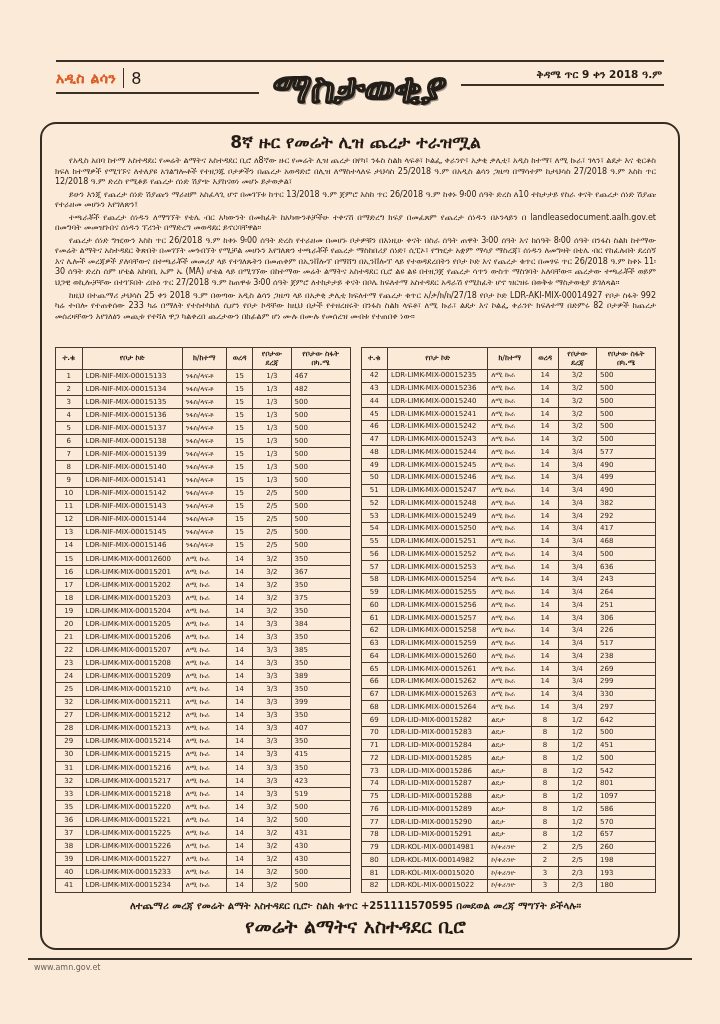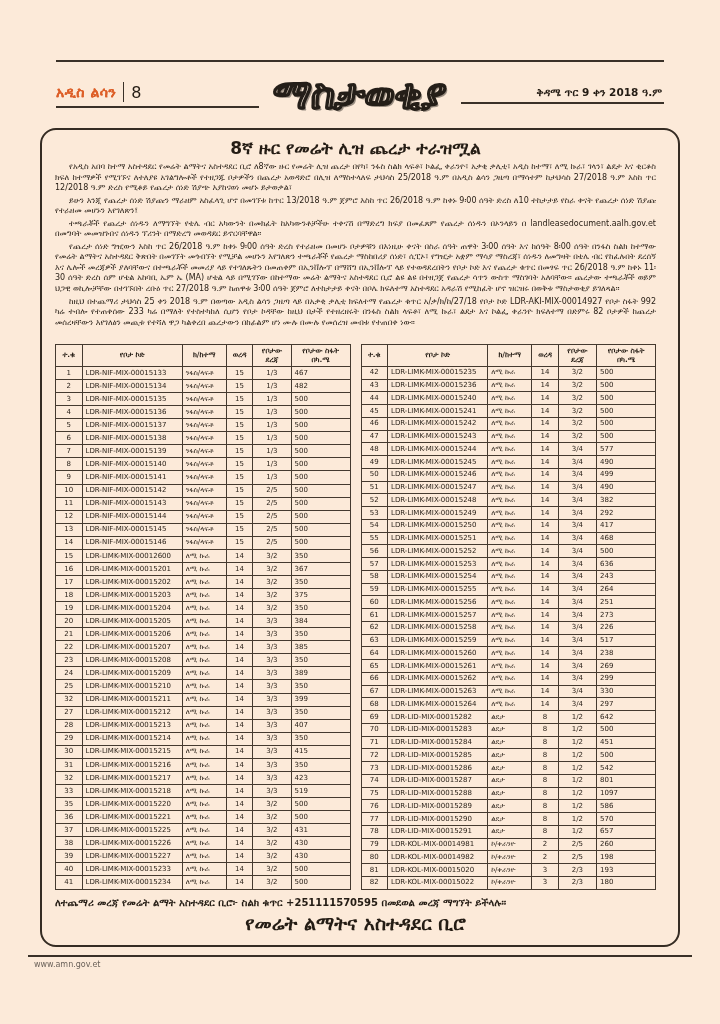--- a/index.html
+++ b/index.html
@@ -8,21 +8,21 @@
     background:#fcead9;
     font-family:"DejaVu Sans", sans-serif;
     color:#241c14;
     position:relative;
     overflow:hidden;
   }
   .page { width:720px; height:1024px; position:relative; }
 
   
   .top-rule { border-top:2px solid #3a3128; margin:60px 56px 0 56px; }
-  .masthead { display:flex; align-items:center; margin:12px 56px 0 56px; }
+  .masthead { display:flex; align-items:flex-start; margin:6px 56px 0 56px; }
   .mh-left { flex:1; display:flex; align-items:center; gap:7px; border-bottom:2px solid #3a3128; padding-bottom:4px; }
   .logo-text { font-weight:bold; font-size:14px; color:#dd5f28; letter-spacing:.5px; text-shadow:0 0 .4px #dd5f28; }
   .logo-divider { width:0; border-left:1.5px solid #3a3128; height:20px; }
   .page-number { font-size:16px; color:#241c14; }
   .mh-title {
     margin:0 14px; font-weight:bold; font-size:40px; line-height:1;
     color:#fdeedd; -webkit-text-stroke:2.2px #241e18;
     text-shadow:2px 2px 0 rgba(36,30,24,.45);
     transform:skewX(-4deg); padding-bottom:2px; white-space:nowrap;
   }
@@ -40,32 +40,32 @@
   }
   .notice-title { text-align:center; font-weight:bold; font-size:17px; margin:0 0 4px 0; }
   .paras { margin:0; }
   .para {
     margin:2px 0; font-size:8px; line-height:1.32;
     text-align:justify; text-indent:14px; color:#2a2118;
     word-break:break-word;
   }
 
   
-  .tables { display:flex; gap:10px; margin-top:16px; }
+  .tables { display:flex; gap:10px; margin-top:25px; }
   table { border-collapse:collapse; width:50%; table-layout:fixed; }
   th, td { border:1px solid #453a2f; padding:1.5px 3px; font-size:7px; line-height:1.25; overflow:hidden; white-space:nowrap; }
   th { font-weight:bold; text-align:center; font-size:7.3px; white-space:normal; line-height:1.15; padding:2px 1px; }
   td.c0 { text-align:center; }
   td.c3 { text-align:center; }
   td.c4 { text-align:center; }
   col.c0 { width:9%; } col.c1 { width:34%; } col.c2 { width:15%; }
   col.c3 { width:9%; } col.c4 { width:13%; } col.c5 { width:20%; }
 
   
-  .contact-line { text-align:left; font-weight:bold; font-size:10px; margin-top:7px; }
+  .contact-line { text-align:center; font-weight:bold; font-size:10px; margin-top:7px; }
   .signature { text-align:center; font-weight:bold; font-size:19px; margin-top:3px; }
 
   
   .footer-rule { border-top:2px solid #3a3128; margin:8px 28px 0 28px; }
   .site-url { font-size:8px; color:#6b625a; margin:3px 0 0 34px; }
 </style>
 </head>
 <body>
 
 <div class="page">
@@ -610,21 +610,21 @@
               <td class="c3">14</td>
               <td class="c4">3/4</td>
               <td class="c5">251</td>
             </tr>
             <tr>
               <td class="c0">61</td>
               <td class="c1">LDR-LIMK-MIX-00015257</td>
               <td class="c2">ለሚ ኩራ</td>
               <td class="c3">14</td>
               <td class="c4">3/4</td>
-              <td class="c5">273</td>
+              <td class="c5">306</td>
             </tr>
             <tr>
               <td class="c0">62</td>
               <td class="c1">LDR-LIMK-MIX-00015258</td>
               <td class="c2">ለሚ ኩራ</td>
               <td class="c3">14</td>
               <td class="c4">3/4</td>
               <td class="c5">226</td>
             </tr>
             <tr>

